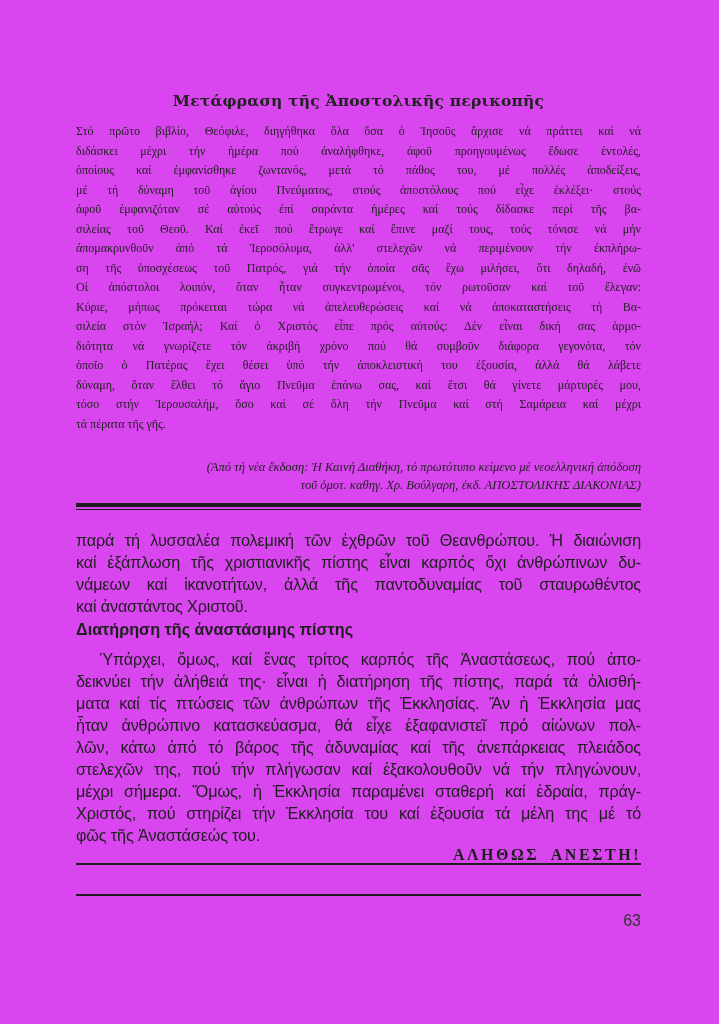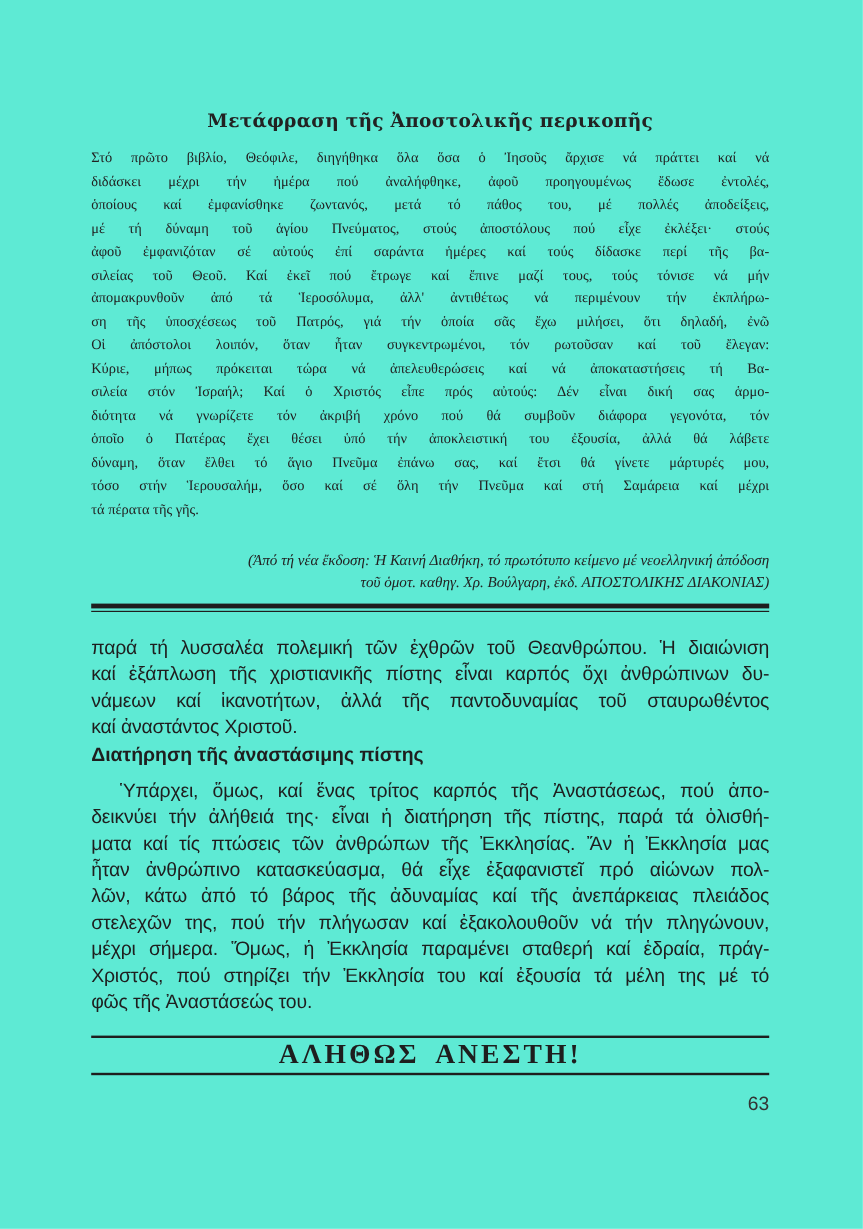--- a/index.html
+++ b/index.html
@@ -1,17 +1,17 @@
 <!DOCTYPE html>
 <html><head>
   <meta charset="utf-8">
   <style>
     html, body { margin: 0; padding: 0; background: #ffffff; }
     body { width: 719px; height: 1024px; position: relative; overflow: hidden; color: #1a1a1a; }
-    .page { position: absolute; left: 0; top: 0; width: 719px; height: 1024px; background: #5eead4; }
+    .page { position: absolute; left: 0; top: 0; width: 719px; height: 1024px; background: #d946ef; }
 
     .heading-serif {
       position: absolute; left: 76px; width: 565px; top: 91px;
       text-align: center; font-family: "DejaVu Serif", serif; font-weight: bold;
       font-size: 15.5px; color: #222; letter-spacing: 0.2px;
     }
     .serif-block { position: absolute; left: 76px; width: 565px; top: 122px; }
     .serif-line {
       font-family: "Liberation Serif", serif; font-size: 12px; color: #222;
       height: 19.5px; line-height: 19.5px; white-space: nowrap;
@@ -42,23 +42,23 @@
     .subheading {
       position: absolute; left: 76px; top: 620px;
       font-family: "Liberation Sans", sans-serif; font-weight: bold; font-size: 16.2px;
       color: #1e1e1e; white-space: nowrap;
     }
 
     .rule { position: absolute; left: 76px; width: 565px; height: 1.5px; background: #1e1e1e; }
     .rule.top { top: 863px; }
     .rule.bottom { top: 894px; }
     .closing {
-      position: absolute; left: 76px; width: 565px; top: 864px; height: 30px;
-      line-height: 30px; text-align: center;
-      font-family: "Liberation Serif", serif; font-weight: bold; font-size: 23px;
+      position: absolute; left: 76px; width: 565px; top: 840px; height: 30px;
+      line-height: 30px; text-align: right;
+      font-family: "Liberation Serif", serif; font-weight: bold; font-size: 16px;
       letter-spacing: 2.5px; color: #1e1e1e; word-spacing: 6px;
     }
     .page-number {
       position: absolute; right: 78px; top: 912px;
       font-family: "Liberation Sans", sans-serif; font-size: 16px; color: #333;
     }
   </style>
 </head>
 <body>
 
@@ -66,21 +66,21 @@
 
   <div class="heading-serif">Μετάφραση τῆς Ἀποστολικῆς περικοπῆς</div>
 
   <div class="serif-block">
     <div class="serif-line">Στό πρῶτο βιβλίο, Θεόφιλε, διηγήθηκα ὅλα ὅσα ὁ Ἰησοῦς ἄρχισε νά πράττει καί νά</div>
     <div class="serif-line">διδάσκει μέχρι τήν ἡμέρα πού ἀναλήφθηκε, ἀφοῦ προηγουμένως ἔδωσε ἐντολές,</div>
     <div class="serif-line">ὁποίους καί ἐμφανίσθηκε ζωντανός, μετά τό πάθος του, μέ πολλές ἀποδείξεις,</div>
     <div class="serif-line">μέ τή δύναμη τοῦ ἁγίου Πνεύματος, στούς ἀποστόλους πού εἶχε ἐκλέξει· στούς</div>
     <div class="serif-line">ἀφοῦ ἐμφανιζόταν σέ αὐτούς ἐπί σαράντα ἡμέρες καί τούς δίδασκε περί τῆς βα-</div>
     <div class="serif-line">σιλείας τοῦ Θεοῦ. Καί ἐκεῖ πού ἔτρωγε καί ἔπινε μαζί τους, τούς τόνισε νά μήν</div>
-    <div class="serif-line">ἀπομακρυνθοῦν ἀπό τά Ἱεροσόλυμα, ἀλλ' ἀντιθέτως νά περιμένουν τήν ἐκπλήρω-</div>
+    <div class="serif-line">ἀπομακρυνθοῦν ἀπό τά Ἱεροσόλυμα, ἀλλ' στελεχῶν νά περιμένουν τήν ἐκπλήρω-</div>
     <div class="serif-line">ση τῆς ὑποσχέσεως τοῦ Πατρός, γιά τήν ὁποία σᾶς ἔχω μιλήσει, ὅτι δηλαδή, ἐνῶ</div>
     <div class="serif-line">Οἱ ἀπόστολοι λοιπόν, ὅταν ἦταν συγκεντρωμένοι, τόν ρωτοῦσαν καί τοῦ ἔλεγαν:</div>
     <div class="serif-line">Κύριε, μήπως πρόκειται τώρα νά ἀπελευθερώσεις καί νά ἀποκαταστήσεις τή Βα-</div>
     <div class="serif-line">σιλεία στόν Ἰσραήλ; Καί ὁ Χριστός εἶπε πρός αὐτούς: Δέν εἶναι δική σας ἁρμο-</div>
     <div class="serif-line">διότητα νά γνωρίζετε τόν ἀκριβή χρόνο πού θά συμβοῦν διάφορα γεγονότα, τόν</div>
     <div class="serif-line">ὁποῖο ὁ Πατέρας ἔχει θέσει ὑπό τήν ἀποκλειστική του ἐξουσία, ἀλλά θά λάβετε</div>
     <div class="serif-line">δύναμη, ὅταν ἔλθει τό ἅγιο Πνεῦμα ἐπάνω σας, καί ἔτσι θά γίνετε μάρτυρές μου,</div>
     <div class="serif-line">τόσο στήν Ἱερουσαλήμ, ὅσο καί σέ ὅλη τήν Πνεῦμα καί στή Σαμάρεια καί μέχρι</div>
     <div class="serif-line last">τά πέρατα τῆς γῆς.</div>
   </div>

